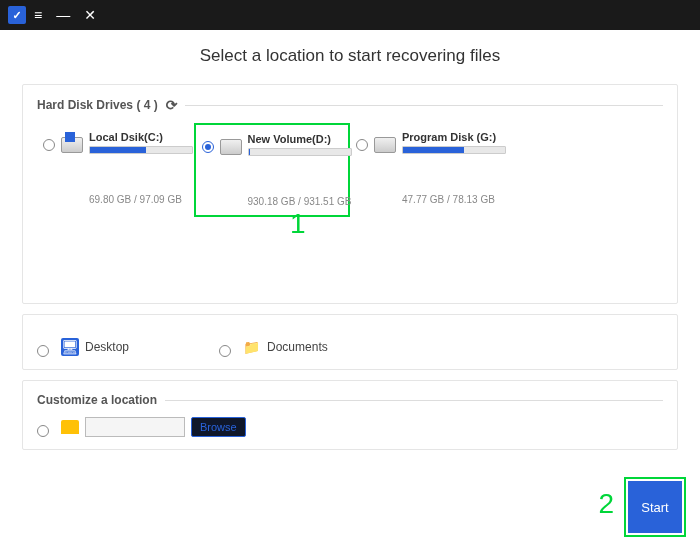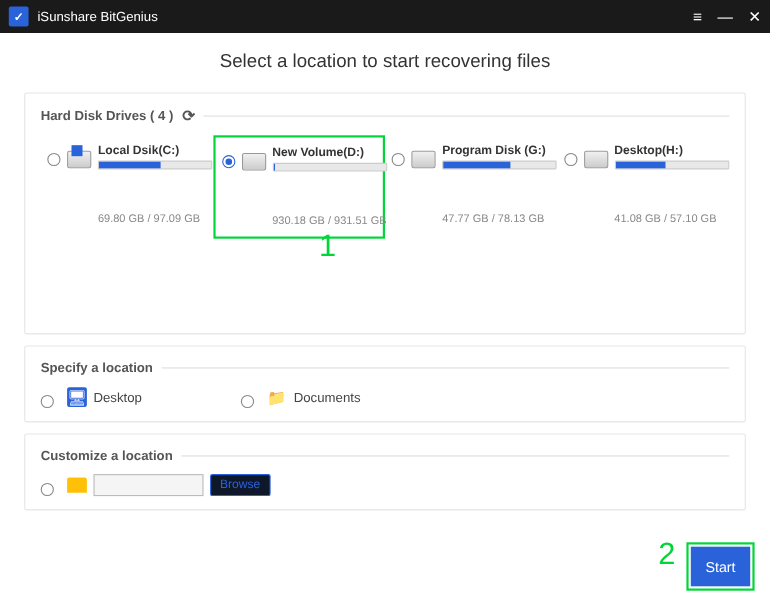--- a/index.html
+++ b/index.html
@@ -43,28 +43,27 @@
     .loc-opt { display: flex; align-items: center; gap: 6px; }
     .loc-icon { width: 18px; height: 18px; display: flex; align-items: center; justify-content: center; font-size: 14px; }
     .loc-icon.desktop { background: #2962d9; color: #fff; border-radius: 2px; }
     .loc-label { font-size: 12px; color: #444; }
     
     .custom-row { display: flex; align-items: center; gap: 6px; margin-top: 10px; }
     .folder-icon { width: 18px; height: 14px; background: #ffc107; border-radius: 2px 2px 0 0; position: relative; }
     .path-input { width: 100px; height: 20px; border: 1px solid #bbb; background: #f5f5f5; font-size: 11px; padding: 0 4px; }
     .browse-btn { height: 20px; padding: 0 8px; font-size: 11px; color: #2962d9; border: 1px solid #2962d9; background: #0f172a; cursor: pointer; border-radius: 2px; }
     
-    .start-btn { width: 54px; height: 36px; background: #2962d9; color: #fff; border: none; font-size: 13px; cursor: pointer; }
+    .start-btn { width: 54px; height: 52px; background: #2962d9; color: #fff; border: none; font-size: 13px; cursor: pointer; }
   </style>
 </head>
 <body>
 
 <div class="titlebar">
   <div class="titlebar-logo">✓</div>
-  <div class="titlebar-title">iSunshare BitGenius</div>
   <div class="titlebar-controls">
     <span class="titlebar-btn">≡</span>
     <span class="titlebar-btn">—</span>
     <span class="titlebar-btn">✕</span>
   </div>
 </div>
 
 <div class="content">
   <div class="heading">Select a location to start recovering files</div>
 
@@ -101,40 +100,25 @@
     <div class="radio "></div>
     <div class="disk-icon "></div>
     <div class="drive-info">
       <div class="drive-name">Program Disk (G:)</div>
       <div class="drive-bar">
               <div class="drive-fill" style="width:60%"></div>
             </div>
       <div class="drive-size">47.77 GB / 78.13 GB</div>
     </div>
         </div>
-        <div class="drive">
-    <div class="radio "></div>
-    <div class="disk-icon "></div>
-    <div class="drive-info">
-      <div class="drive-name">Desktop(H:)</div>
-      <div class="drive-bar">
-              <div class="drive-fill" style="width:45%"></div>
-            </div>
-      <div class="drive-size">41.08 GB / 57.10 GB</div>
-    </div>
-        </div>
       </div>
     <div class="annotation-1">1</div>
   </div>
 
   <div class="section">
-    <div class="section-header">
-      <span class="section-title">Specify a location</span>
-      <div class="section-line"></div>
-    </div>
     <div class="loc-options">
       <div class="loc-opt">
         <div class="radio"></div>
         <div class="loc-icon desktop">🖥</div>
         <span class="loc-label">Desktop</span>
       </div>
       <div class="loc-opt">
         <div class="radio"></div>
         <div class="loc-icon">📁</div>
         <span class="loc-label">Documents</span>

